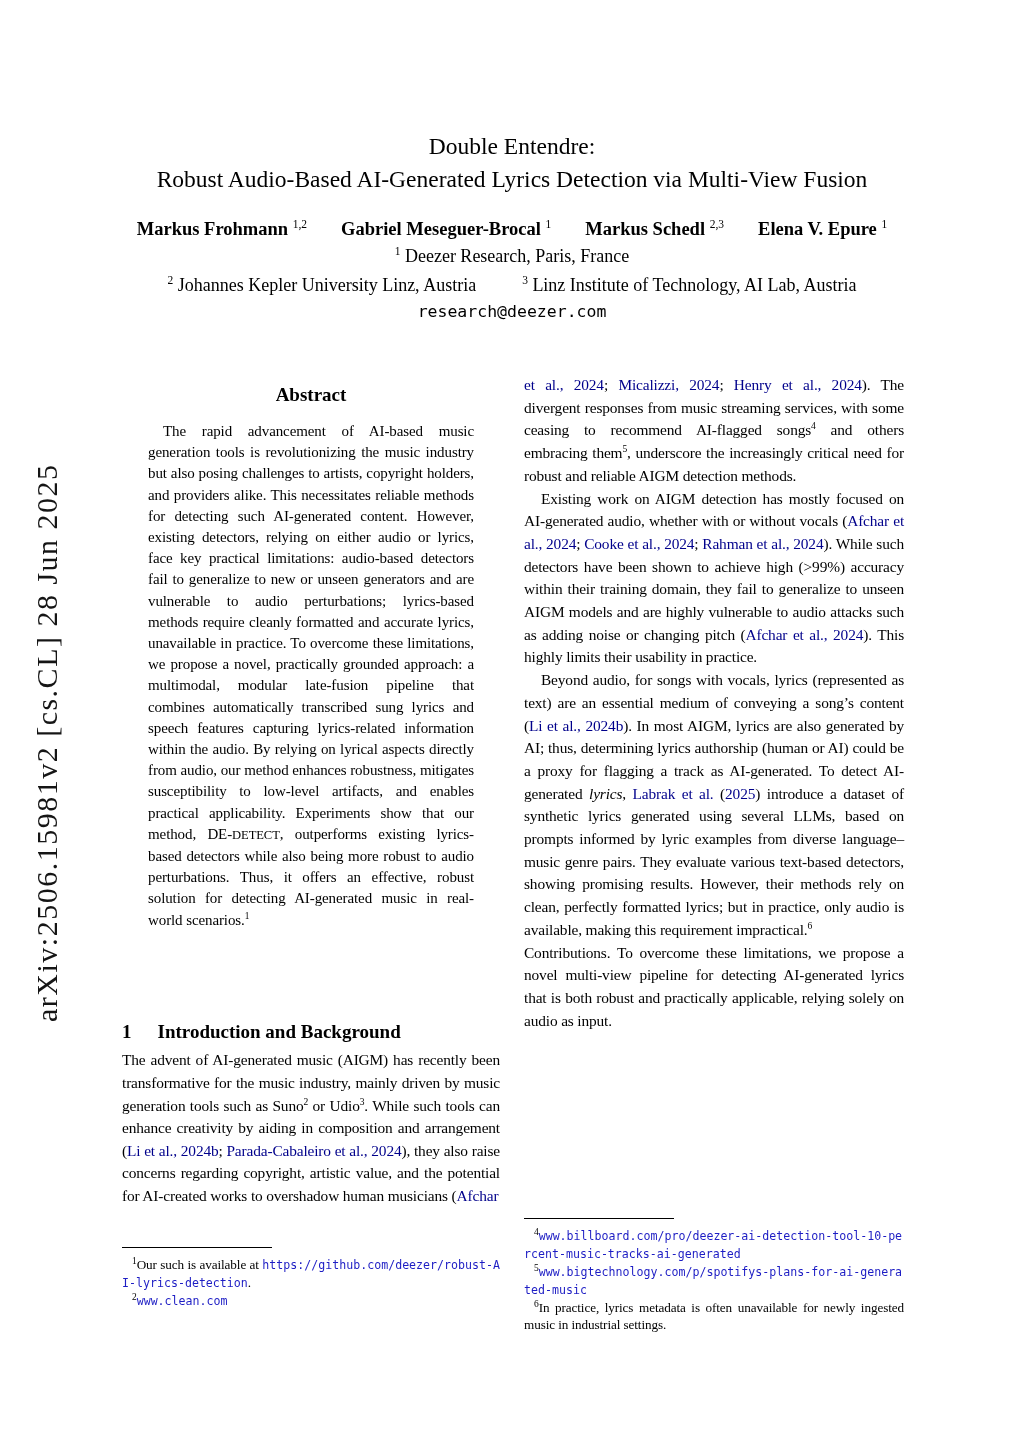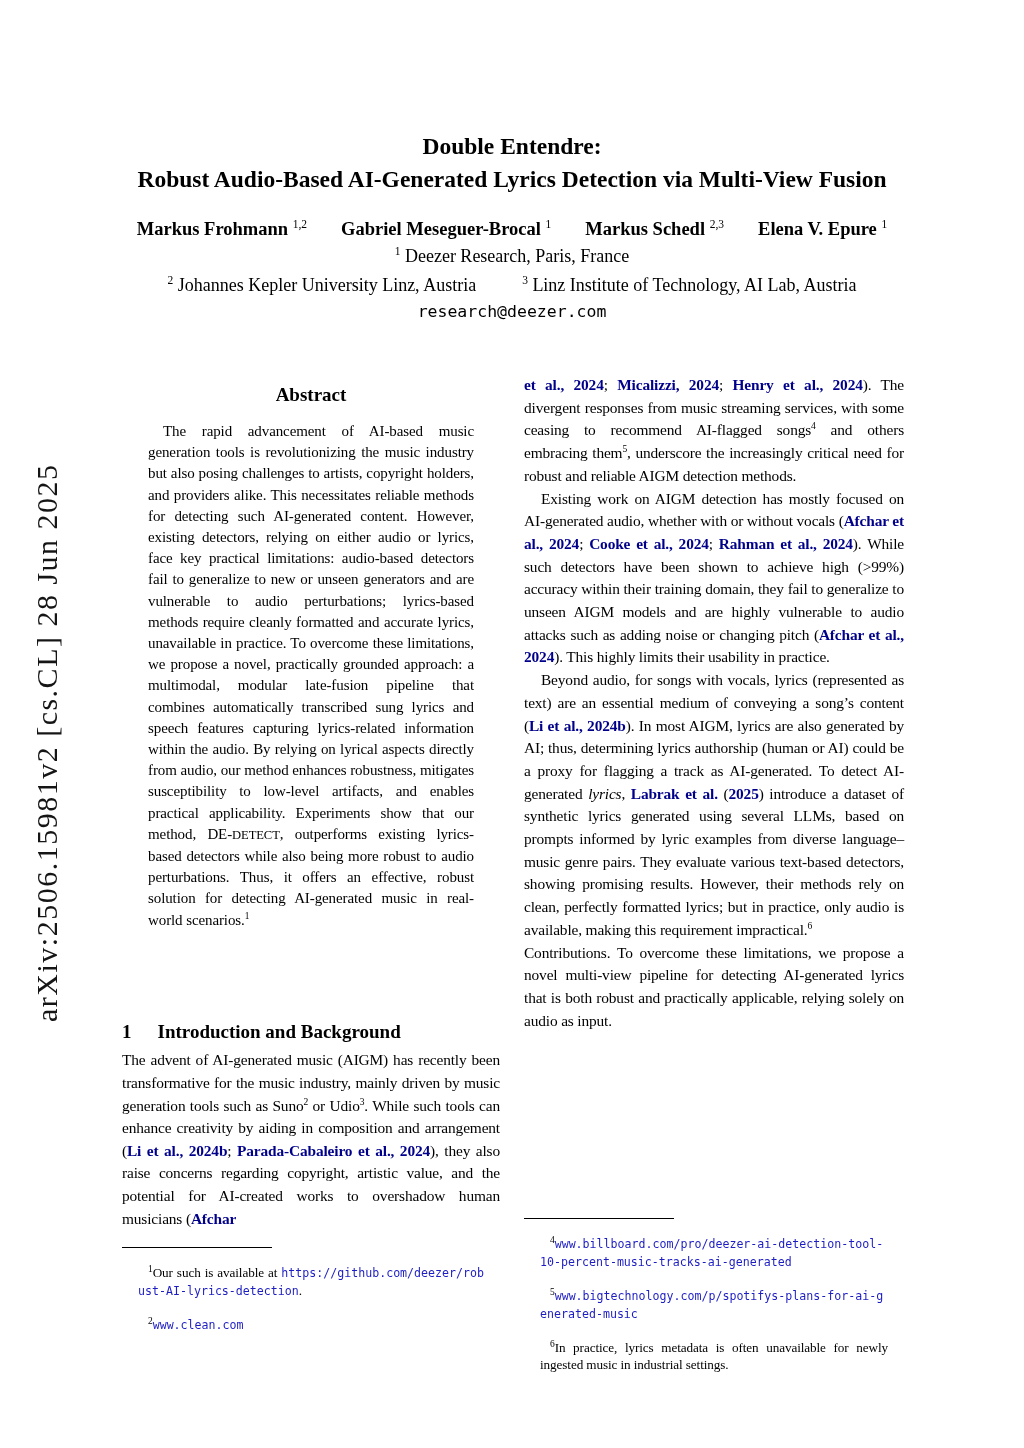--- a/index.html
+++ b/index.html
@@ -8,21 +8,21 @@
     font-family:"Liberation Serif",serif;color:#000;overflow:hidden;
   }
   
   .arxiv-vertical{
     position:absolute;left:30px;top:1022px;
     transform-origin:0 0;transform:rotate(-90deg);
     white-space:nowrap;font-size:30px;letter-spacing:1.5px;color:#151515;
   }
   
   .header{position:absolute;top:130px;left:62px;width:900px;text-align:center;}
-  .title-line{font-size:23.5px;font-weight:bold;line-height:33px;}
+  .title-line{font-size:23.5px;font-weight:normal;line-height:33px;}
   .authors{margin-top:23px;font-size:18.5px;font-weight:bold;display:flex;justify-content:center;gap:34px;}
   .authors sup{font-weight:normal;font-size:11.5px;line-height:0;}
   .affil-line{margin-top:3px;font-size:18px;line-height:26px;}
   .affil-line sup{font-size:11.5px;line-height:0;}
   .affil-gap{display:inline-block;width:46px;}
   .email{margin-top:4px;font-family:"DejaVu Sans Mono",monospace;font-size:16.5px;}
   
   .col-left-abstract{position:absolute;left:122px;top:384px;width:378px;}
   .abstract-heading{text-align:center;font-weight:bold;font-size:19px;margin-bottom:15px;}
   .abstract-body{
@@ -39,24 +39,24 @@
     position:absolute;left:524px;top:374px;width:380px;
     font-size:15.4px;line-height:22.7px;text-align:justify;letter-spacing:-0.15px;hyphens:auto;
   }
   .col-right p{margin:0;}
   .col-right p.indent{text-indent:17px;}
   
   .footnotes{position:absolute;font-size:13.2px;line-height:17px;text-align:justify;background:#fff;letter-spacing:-0.1px;}
   .footnotes-left{left:122px;top:1247px;width:378px;}
   .footnotes-right{left:524px;top:1218px;width:380px;}
   .fnrule{width:150px;border-top:1.2px solid #000;margin-bottom:8px;}
-  .footnotes p{margin:16px;text-indent:10px;}
+  .footnotes p{margin:0;text-indent:10px;}
   sup{font-size:0.62em;vertical-align:super;line-height:0;}
   sup.fnsup{font-size:9.5px;}
-  .cite{color:var(--cite,#00008b);font-weight:bold;}
+  .cite{color:var(--cite,#00008b);}
   .urllink{
     color:var(--url,#1d1dc4);font-family:"DejaVu Sans Mono",monospace;
     font-size:0.88em;word-break:break-all;letter-spacing:0;
   }
   .sc{font-size:0.84em;}
   i{font-style:italic;} b{font-weight:normal;}
 </style>
 </head>
 <body>
 

